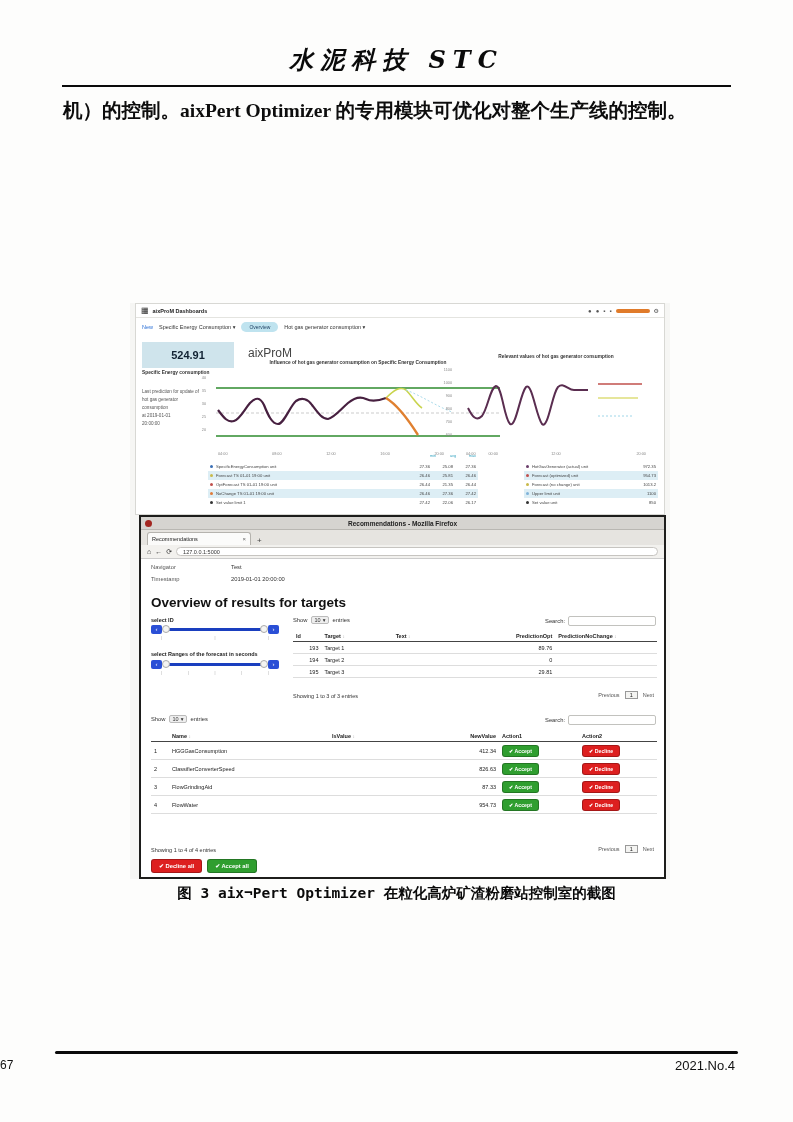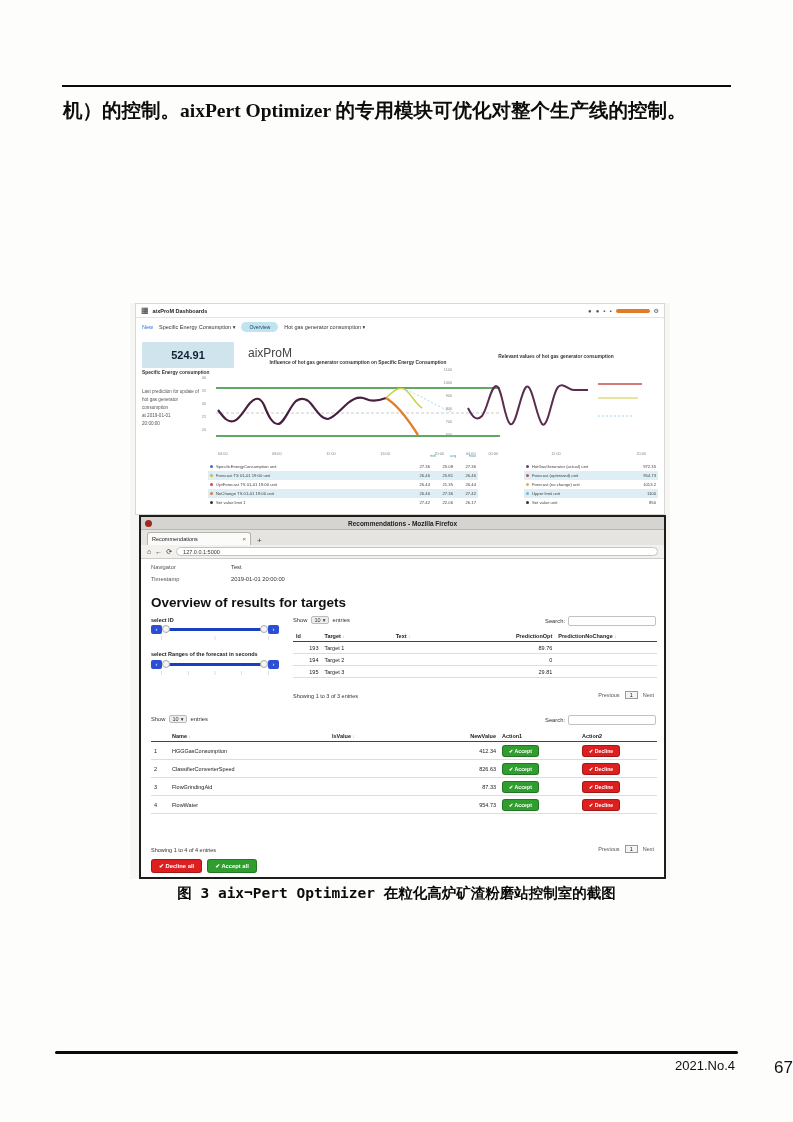--- a/index.html
+++ b/index.html
@@ -13,21 +13,21 @@
   .hdr-title {
     position:absolute; top:44px; left:0; width:100%;
     text-align:center; font-family:"DejaVu Serif", serif;
     font-size:24px; font-weight:bold; font-style:italic; letter-spacing:7px; color:#0a0a0a;
   }
   .hdr-rule { position:absolute; top:85px; left:62px; width:669px; height:2px; background:#0a0a0a; }
   .body-text { position:absolute; top:92px; left:63px; width:668px; font-size:19.5px; line-height:37px; text-align:justify; color:#0d0d0d; }
   .body-text p.cont { text-indent:0;font-weight:bold; }
   .body-text p.para { text-indent:2em; }
   .ftr-rule { position:absolute; top:1051px; left:55px; width:683px; height:3px; background:#0a0a0a; border-radius:2px; }
-  .ftr-page  { position:absolute; top:1058px; left:0; width:100%; text-align:right; font-size:17px; font-family:"Liberation Sans", sans-serif; }
+  .ftr-page  { position:absolute; top:1058px; left:0; width:100%; text-align:left; font-size:12px; font-family:"Liberation Sans", sans-serif; }
   .ftr-issue { position:absolute; top:1058px; right:58px; font-size:13px; font-family:"Liberation Sans", sans-serif; }
   .fig-caption {
     position:absolute; top:884px; left:0; width:100%; text-align:center;
     font-family:"DejaVu Sans Mono", monospace; font-size:14.5px; font-weight:bold; color:#0a0a0a;
   }
   
   #figure { position:absolute; top:303px; left:130px; width:540px; height:576px; background:#f6f6f4; font-family:"Liberation Sans", sans-serif; }
   
   #dash { position:absolute; top:0; left:5px; width:530px; height:212px; background:#fff; border:1px solid #d8d8d4; color:#333; }
   #dash .topbar { position:absolute; top:0; left:0; right:0; height:14px; border-bottom:1px solid #e4e4e0; display:flex; align-items:center; padding:0 5px; gap:4px; }
@@ -94,20 +94,21 @@
   .btn.green { background:#2f9e2f; }
   .btn.red { background:#dd1f1f; }
   .bulkbtns { position:absolute; display:flex; gap:5px; }
   .bulkbtns .btn { font-size:5.8px; padding:3px 7px; }
 </style>
 </head>
 <body>
 
 <div id="page">
 
+  <div class="hdr-title">水泥科技 STC</div>
   <div class="hdr-rule"></div>
 
   <div class="body-text">
     <p class="cont">机）的控制。aixPert Optimizer 的专用模块可优化对整个生产线的控制。</p>
   </div>
 
   <div id="figure">
 
     <div id="dash">
       <div class="topbar">

